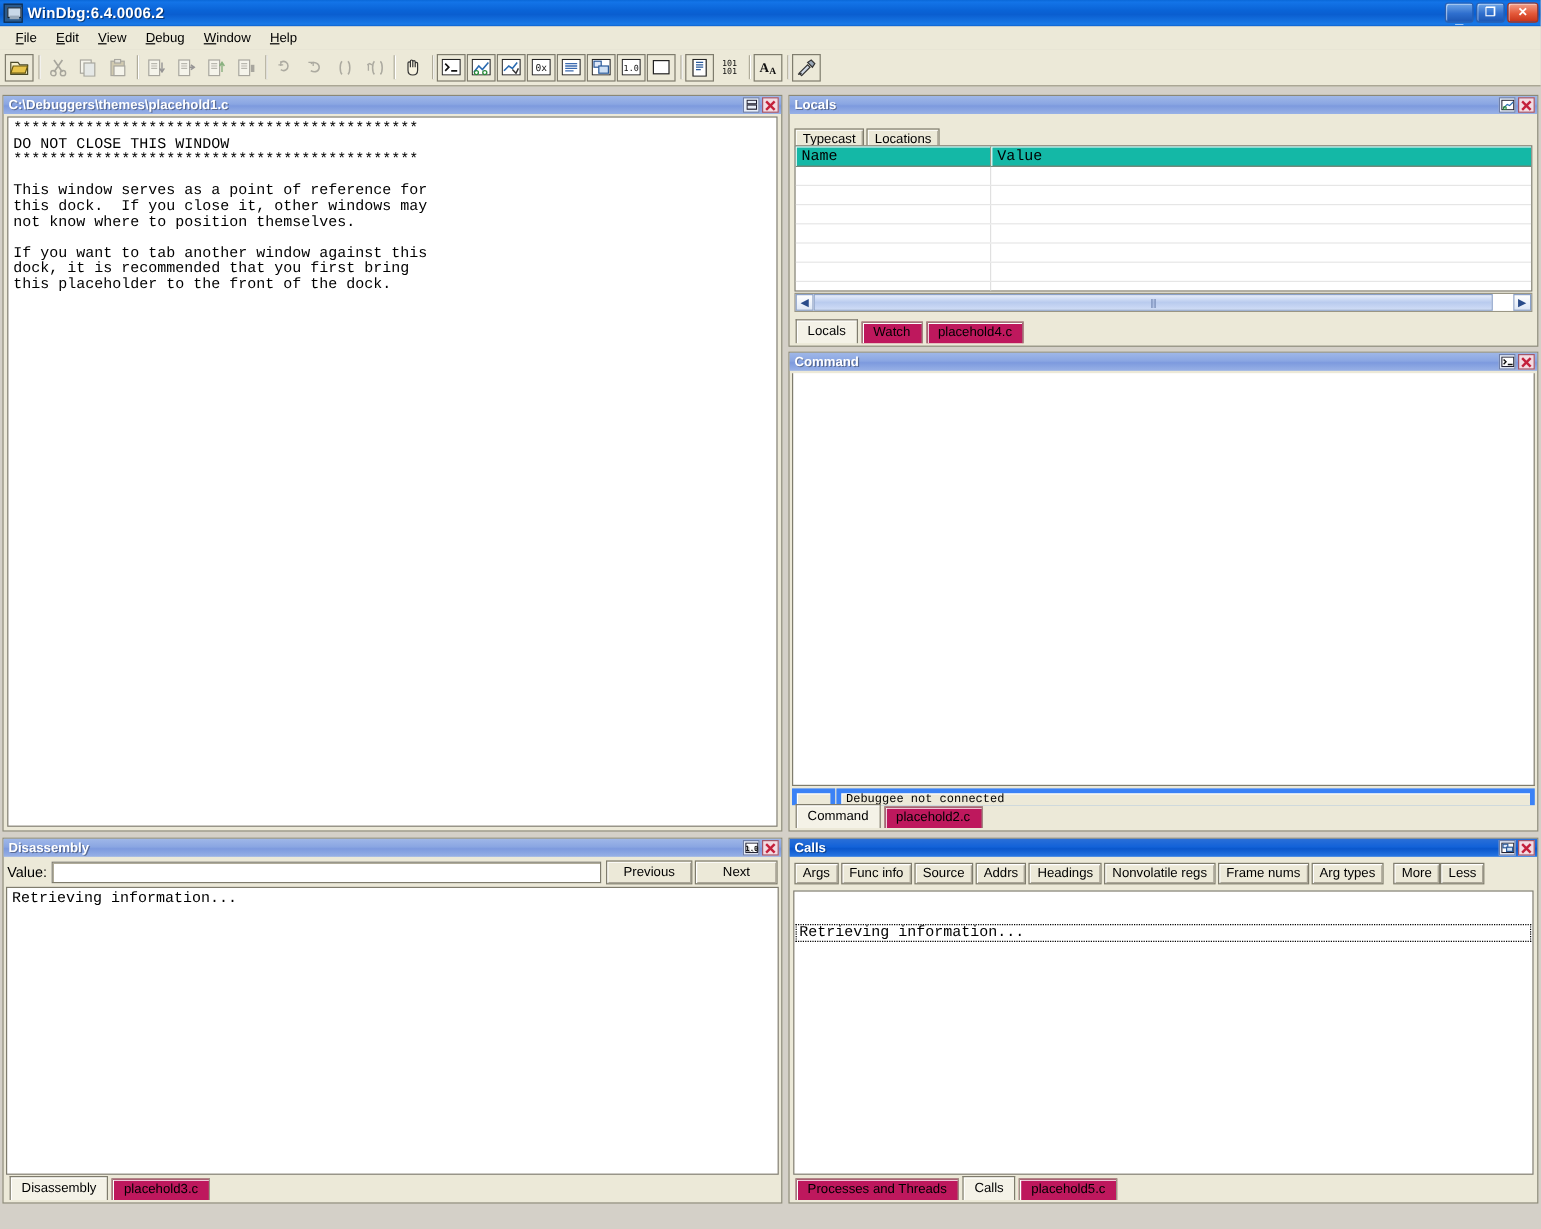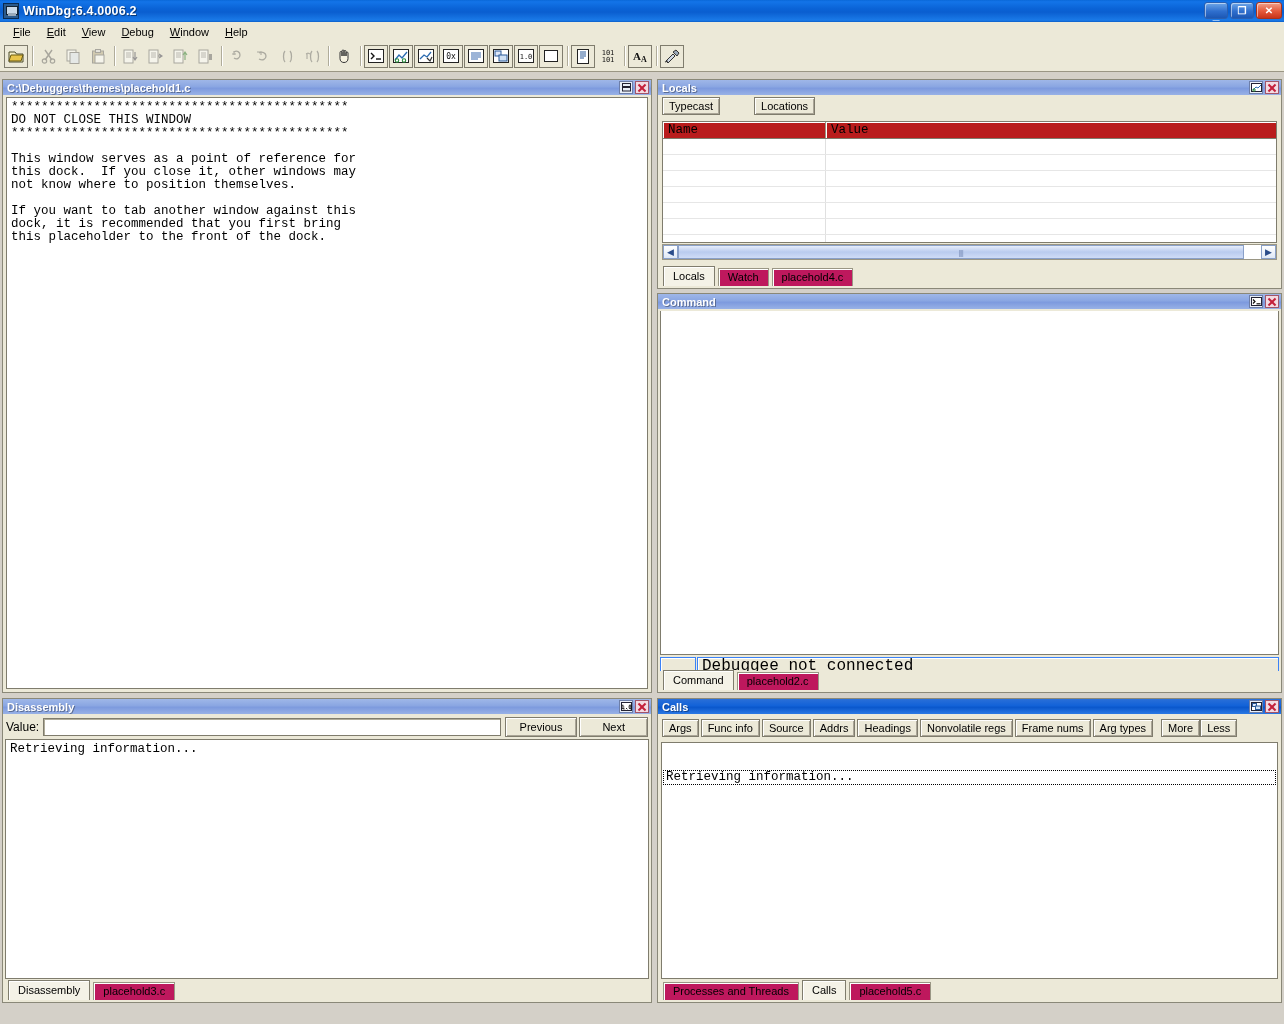--- a/index.html
+++ b/index.html
@@ -120,21 +120,21 @@
   .xbtn{
     background:#ece9d8; border:1px solid #7f7c6d;
     box-shadow: inset 1px 1px 0 #fff, inset -1px -1px 0 #aaa597;
     font-size:11px; padding:2px 6px; margin-right:2px; color:#000;
     box-sizing:border-box; white-space:nowrap; cursor:default;
   }
 
   
   .grid{ background:#fff; border:1px solid #7f7c6d; box-sizing:border-box;
          position:relative; overflow:hidden; }
-  .grid-head{ display:flex; height:17px; background:#b91c1c;
+  .grid-head{ display:flex; height:17px; background:#14b8a6;
               border-bottom:1px solid #7f7c6d; box-sizing:border-box; }
   .gh{ font-family:"Liberation Mono","DejaVu Sans Mono",monospace;
        font-size:12.5px; padding-left:5px; line-height:16px;
        border-right:1px solid #9a9684;
        box-shadow: inset 1px 1px 0 #fff; box-sizing:border-box; }
   .grow{ height:16px; border-bottom:1px solid #e6e6e6; display:flex;
          box-sizing:border-box; }
   .gcell{ border-right:1px solid #e0e0e0; box-sizing:border-box; }
 
   
@@ -175,24 +175,24 @@
     box-shadow: inset 1px 1px 0 rgba(0,0,0,.06);
     display:flex; align-items:center; justify-content:center;
     font-size:11px; color:#000; box-sizing:border-box;
   }
   .sb-pane.dim{ color:#a8a49a; }
 
   
   .inputbox{ background:#fff; border:1px solid #7f7c6d;
              box-shadow: inset 1px 1px 0 #b0ac9a; box-sizing:border-box; }
   .statusline{
-    background:#ece9d8; border:1px solid #3b82f6;
+    background:#ece9d8; border:4px solid #3b82f6;
     box-shadow: inset 1px 1px 0 #fff; box-sizing:border-box;
     font-family:"Liberation Mono","DejaVu Sans Mono",monospace;
-    font-size:16px; display:flex; align-items:center;
+    font-size:10px; display:flex; align-items:center;
   }
   .focusline{
     border:1px dotted #000; box-sizing:border-box;
     font-family:"Liberation Mono","DejaVu Sans Mono",monospace;
     font-size:12.5px; line-height:13px; padding-left:2px; color:#000;
     white-space:pre;
   }
 </style>
 </head>
 <body>
@@ -456,21 +456,21 @@
               <rect x="0.5" y="0.5" width="10" height="8" fill="#fff" stroke="#223"></rect>
               <path d="M2 7l3-3 2 1 3-3" stroke="#2a6ab0" fill="none"></path>
               <circle cx="3" cy="7" r="1.2" fill="none" stroke="#2a8a3a"></circle>
             </svg>
         </div>
         <div class="pbtn x"></div>
       </div>
     </div>
     <div class="pane-body">
 
-      <div class="btnrow" style="position:absolute; left:3px; top:1px;gap:32px;">
+      <div class="btnrow" style="position:absolute; left:3px; top:11px;">
         <div class="xbtn">Typecast</div>
         <div class="xbtn">Locations</div>
       </div>
 
       <div class="grid" style="position:absolute; left:3px; top:25px; right:3px; height:122px;">
         <div class="grid-head">
           <div class="gh" style="width:163px;">Name</div>
           <div class="gh" style="flex:1; border-right:none;">Value</div>
         </div>
         <div>

